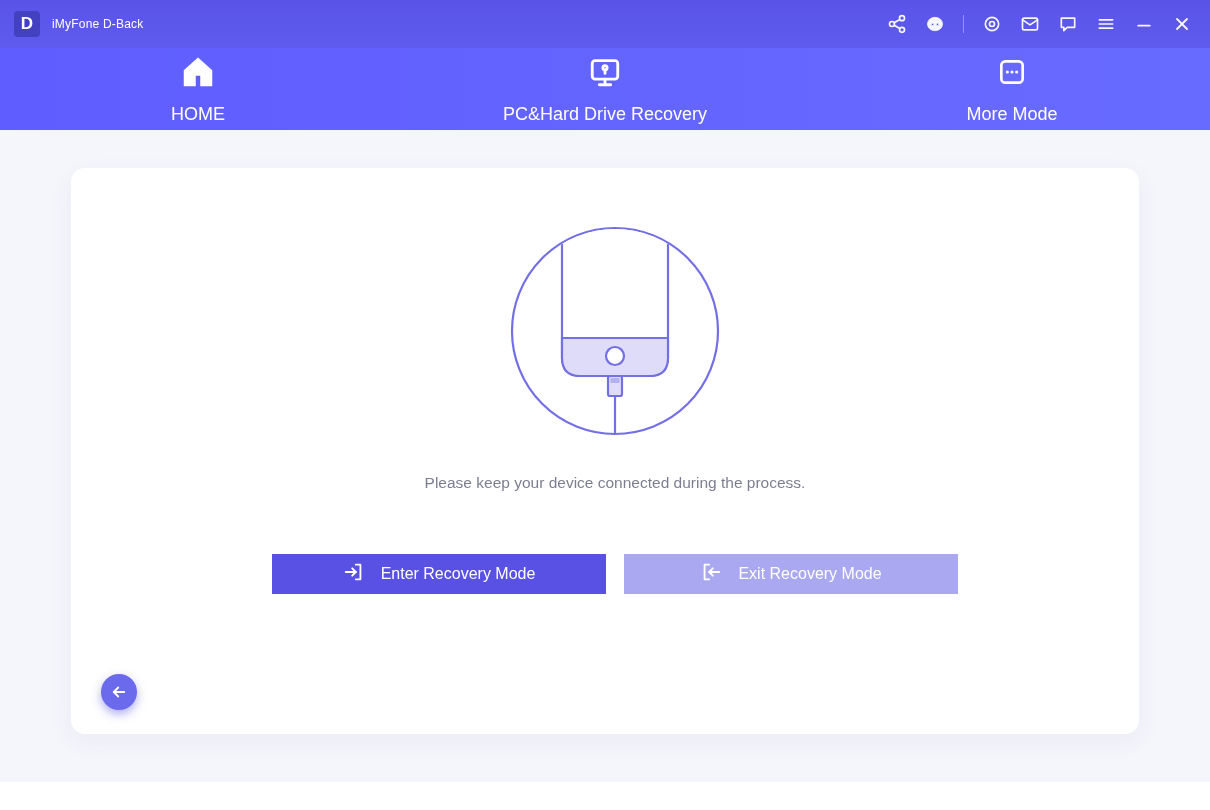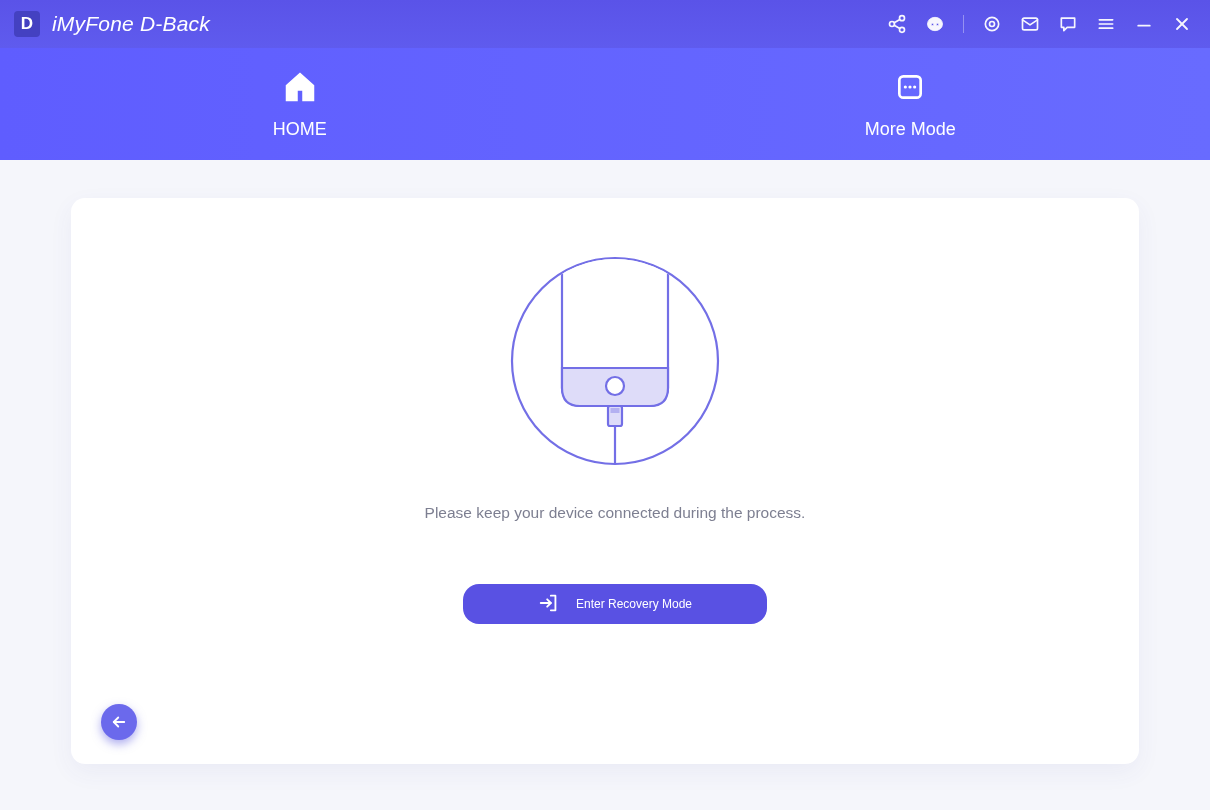--- a/index.html
+++ b/index.html
@@ -14,29 +14,29 @@
     padding: 0 18px 0 14px;
   }
   .app-logo {
     width: 26px; height: 26px;
     background: #4441c1;
     border-radius: 4px;
     display: flex; align-items: center; justify-content: center;
     font-weight: 700; font-size: 17px; color: #fff;
     margin-right: 12px;
   }
-  .app-title { font-size: 21px; letter-spacing: 0.2px; font-style: italic; }
+  .app-title { font-size: 12px; letter-spacing: 0.2px; }
   .titlebar-spacer { flex: 1; }
   .titlebar-icons { display: flex; align-items: center; gap: 18px; }
   .tb-icon { width: 20px; height: 20px; display: flex; align-items: center; justify-content: center; cursor: pointer; opacity: 0.95; }
   .tb-icon svg { width: 20px; height: 20px; stroke: #fff; }
   .tb-sep { width: 1px; height: 18px; background: rgba(255,255,255,0.35); }
 
   .navtabs {
-    height: 112px;
+    height: 82px;
     background: linear-gradient(90deg, #5f5dff 0%, #686bff 100%);
     display: flex;
     gap: 11px;
   }
   .navtab {
     flex: 1;
     display: flex;
     flex-direction: column;
     align-items: center;
     justify-content: center;
@@ -79,29 +79,29 @@
     color: #7d7f91;
     font-size: 15.5px;
   }
 
   .button-row {
     margin-top: 62px;
     display: flex;
     gap: 18px;
   }
   .btn {
-    width: 304px;
+    width: 334px;
     height: 40px;
-    border-radius: 16px;
+    border-radius: 0;
     border: none;
     display: flex;
     align-items: center;
     justify-content: center;
     gap: 16px;
-    font-size: 12px;
+    font-size: 16px;
     color: #fff;
     cursor: pointer;
   }
   .btn-primary { background: #5951e3; }
   .btn-secondary { background: #a9a8f0; }
   .btn svg { stroke: #fff; }
 
   .back-fab {
     position: absolute;
     left: 30px;
@@ -180,20 +180,32 @@
 </div>
 
 <div class="navtabs">
   <div class="navtab">
     <div class="navtab-icon">
       <svg viewBox="0 0 24 24" width="36" height="36" fill="#fff" stroke="none">
           <path d="M3 11 L12 3 L21 11 V21 H14 V14 H10 V21 H3 Z"></path>
         </svg>
     </div>
     <span>HOME</span>
+  </div>
+  <div class="navtab">
+    <div class="navtab-icon">
+      <svg viewBox="0 0 24 24" width="34" height="34" fill="none" stroke-width="2" stroke-linecap="round" stroke-linejoin="round">
+          <rect x="3" y="4" width="18" height="13" rx="2"></rect>
+          <line x1="8" y1="21" x2="16" y2="21"></line>
+          <line x1="12" y1="17" x2="12" y2="21"></line>
+          <circle cx="12" cy="9" r="1.5"></circle>
+          <line x1="12" y1="10.5" x2="12" y2="13"></line>
+        </svg>
+    </div>
+    <span>PC&amp;Hard Drive Recovery</span>
   </div>
   <div class="navtab">
     <div class="navtab-icon">
       <svg viewBox="0 0 24 24" width="32" height="32" fill="none" stroke-width="2" stroke-linecap="round">
           <rect x="4" y="4" width="16" height="16" rx="3"></rect>
           <circle cx="8.5" cy="12" r="1.2" fill="#fff" stroke="none"></circle>
           <circle cx="12" cy="12" r="1.2" fill="#fff" stroke="none"></circle>
           <circle cx="15.5" cy="12" r="1.2" fill="#fff" stroke="none"></circle>
         </svg>
     </div>
@@ -235,20 +247,30 @@
       <button class="btn btn-primary">
         <span>
           <svg width="22" height="22" viewBox="0 0 24 24" fill="none" stroke-width="2" stroke-linecap="round" stroke-linejoin="round">
             <path d="M14 4 h5 v16 h-5"></path>
             <line x1="3" y1="12" x2="14" y2="12"></line>
             <polyline points="10,8 14,12 10,16"></polyline>
           </svg>
         </span>
         <span>Enter Recovery Mode</span>
       </button>
+      <button class="btn btn-secondary">
+        <span>
+          <svg width="22" height="22" viewBox="0 0 24 24" fill="none" stroke-width="2" stroke-linecap="round" stroke-linejoin="round">
+            <path d="M10 4 h-5 v16 h5"></path>
+            <line x1="21" y1="12" x2="10" y2="12"></line>
+            <polyline points="14,8 10,12 14,16"></polyline>
+          </svg>
+        </span>
+        <span>Exit Recovery Mode</span>
+      </button>
     </div>
 
     <div class="back-fab">
       <svg width="18" height="18" viewBox="0 0 24 24" fill="none" stroke-width="2.4" stroke-linecap="round" stroke-linejoin="round">
         <line x1="19" y1="12" x2="5" y2="12"></line>
         <polyline points="11,6 5,12 11,18"></polyline>
       </svg>
     </div>
 
   </div>

